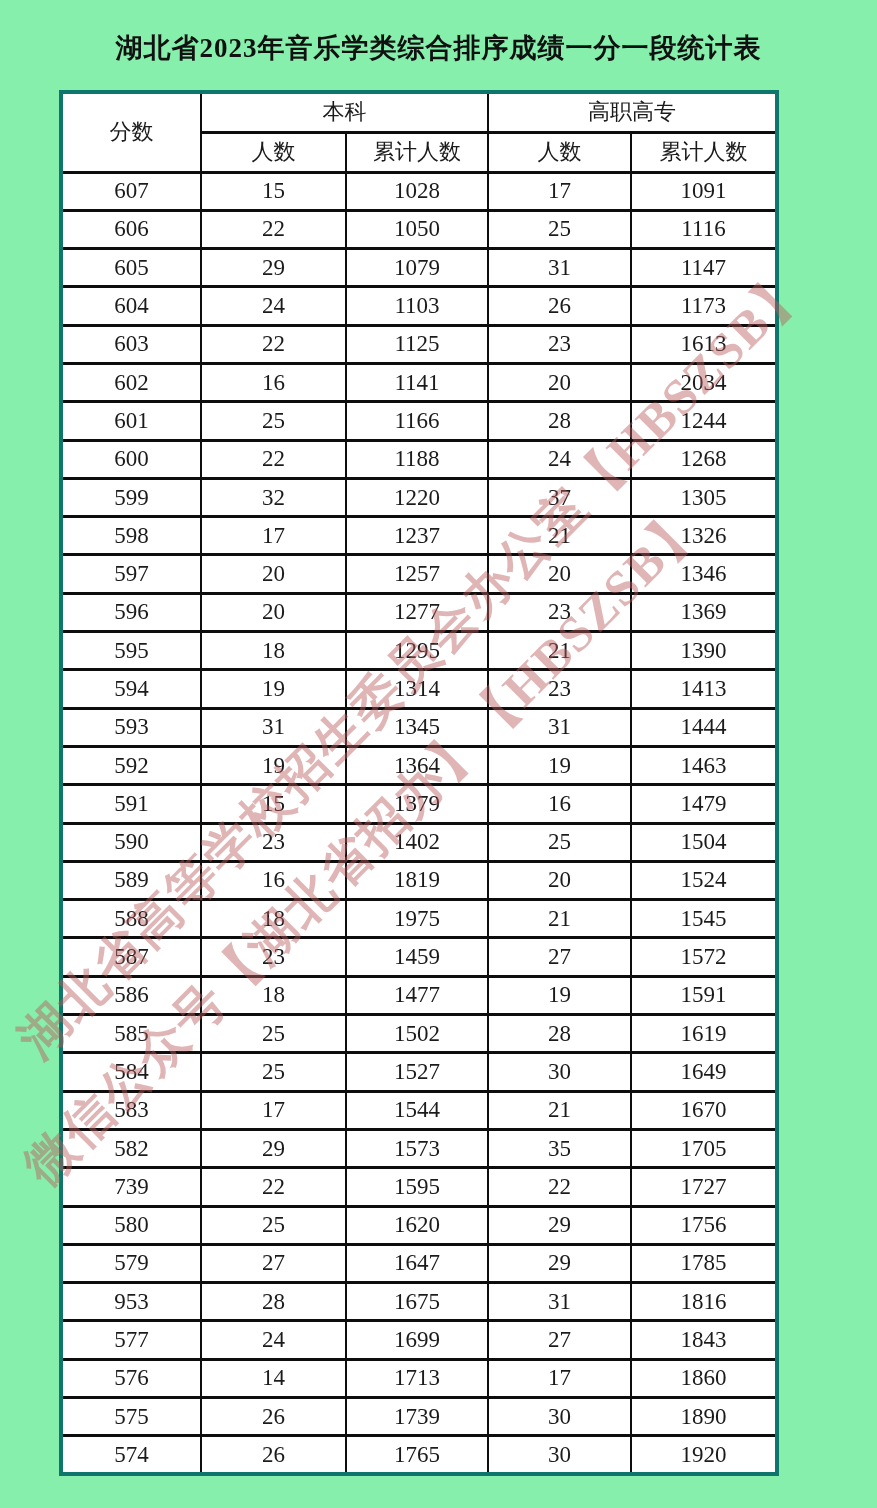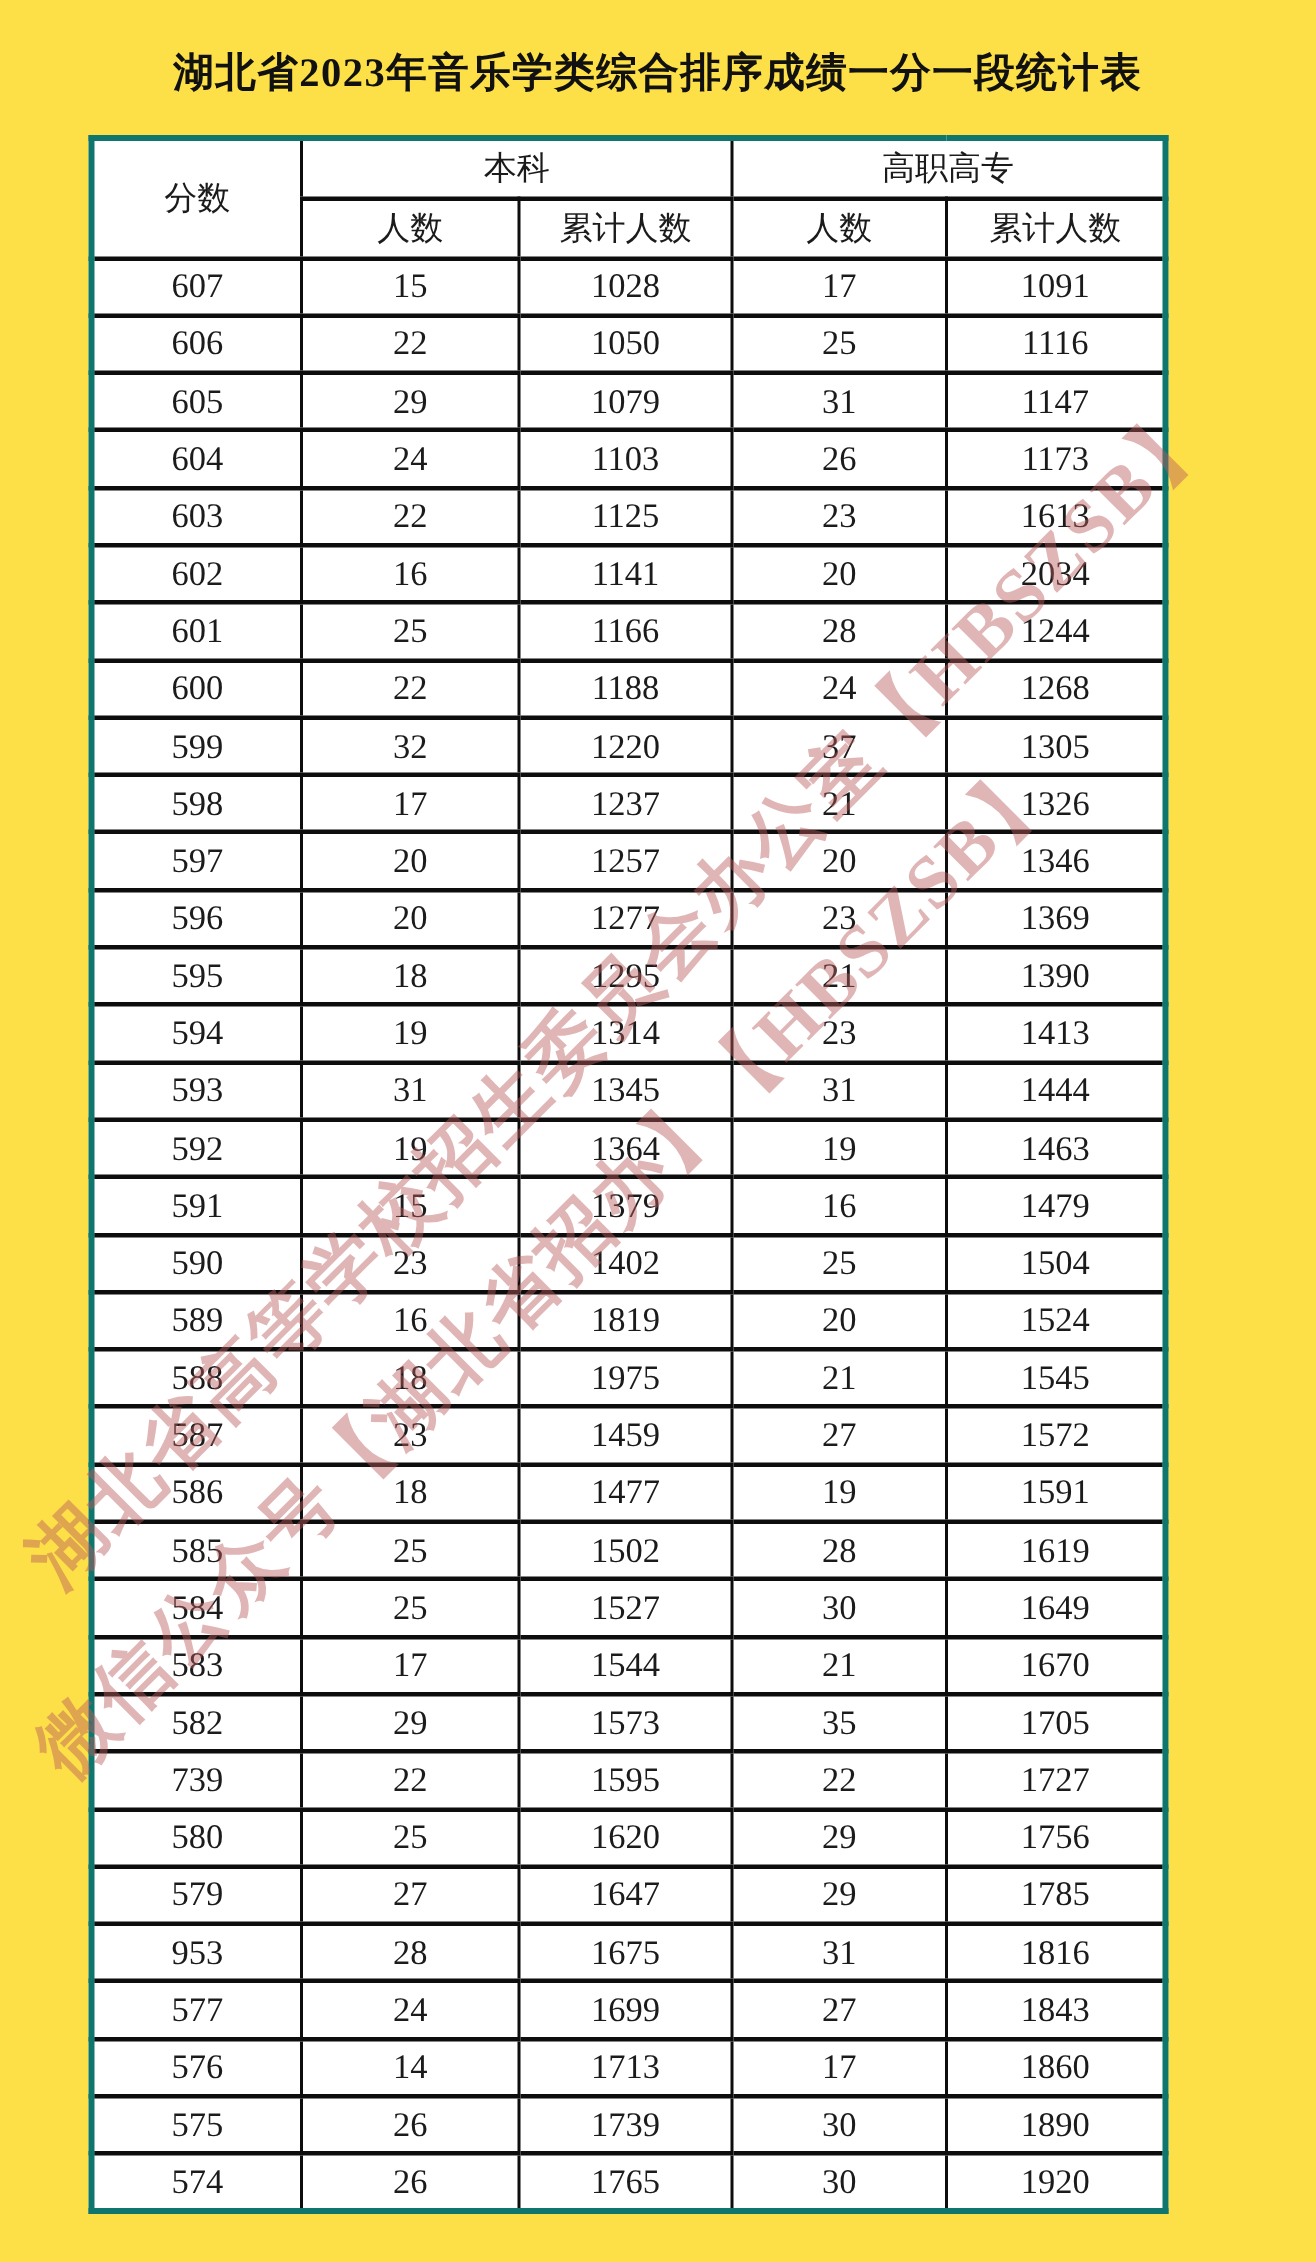--- a/index.html
+++ b/index.html
@@ -2,21 +2,21 @@
 <html><head>
 <meta charset="utf-8">
 <style>
   * { margin: 0; padding: 0; box-sizing: border-box; }
   html, body { background: #e8e8e8; }
   .screen {
     position: relative;
     width: 877px;
     height: 1508px;
     margin: 0 auto;
-    background: #fde047;
+    background: #86efac;
     overflow: hidden;
     font-family: "Liberation Serif", "DejaVu Serif", serif;
     color: #1b1b1b;
   }
   .doc-title {
     position: absolute;
     top: 30px;
     left: 0;
     width: 100%;
     text-align: center;

